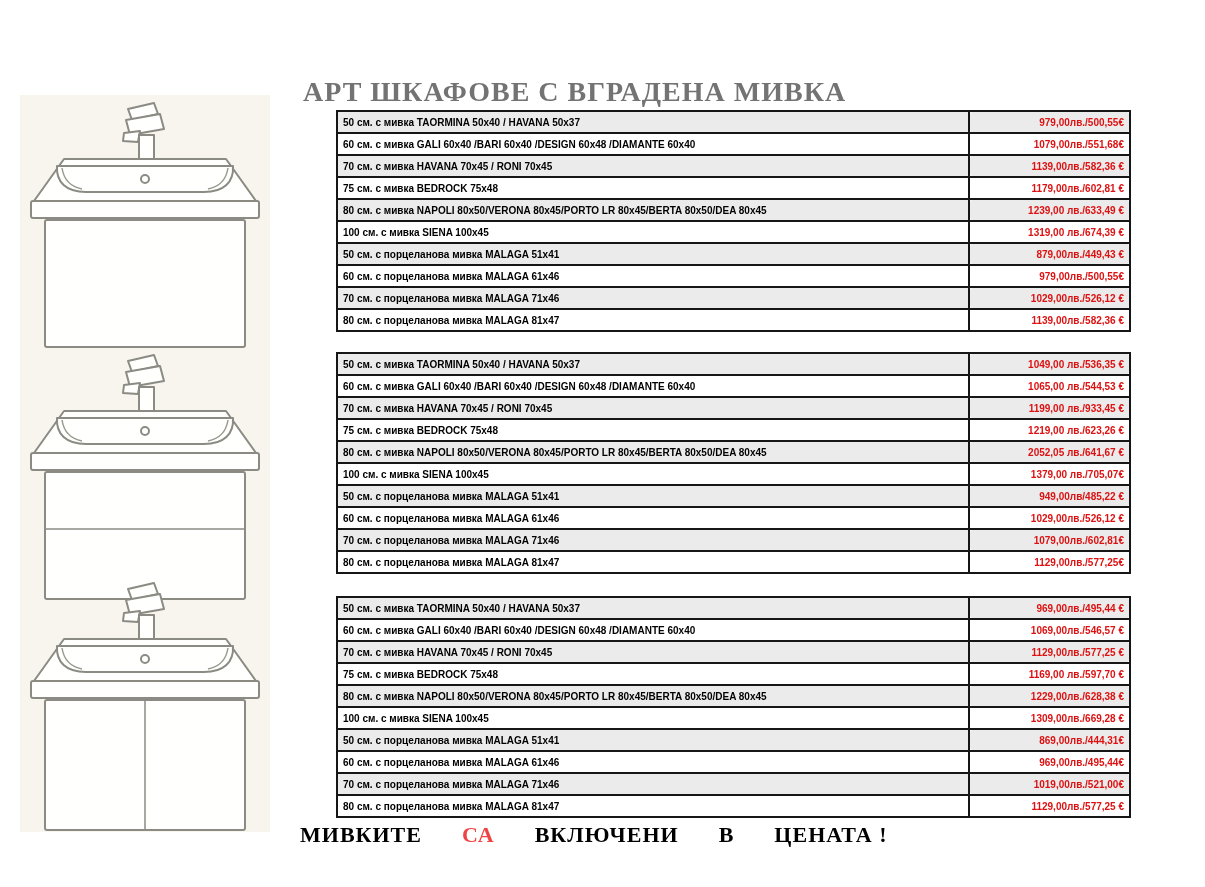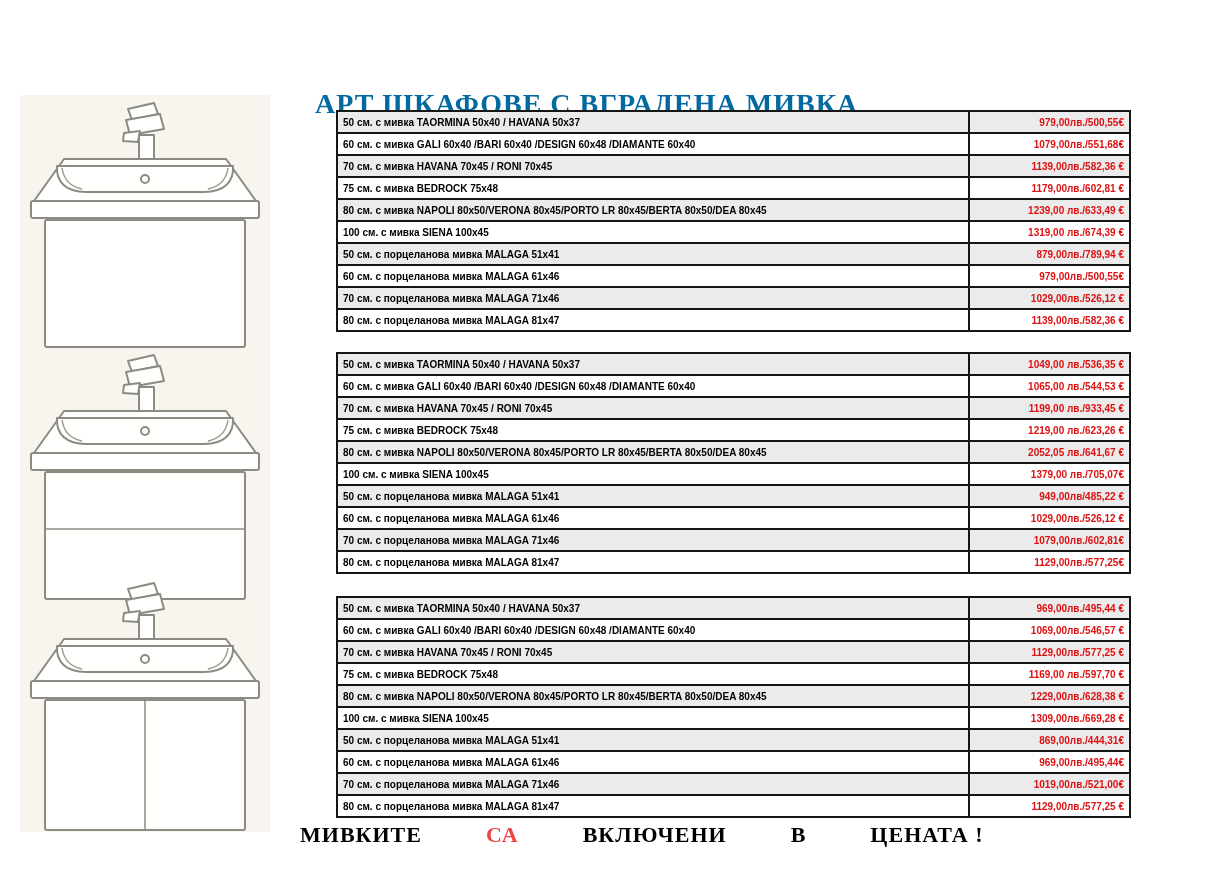--- a/index.html
+++ b/index.html
@@ -12,23 +12,23 @@
     position:absolute;left:20px;top:95px;width:250px;height:737px;
     background:#f8f5ee;
   }
   .vanity-panel svg{position:absolute;left:0;}
   .v1{top:6px;}
   .v2{top:258px;}
   .v3{top:486px;}
 
   
   .page-title{
-    position:absolute;left:299px;top:72px;margin:16px;
+    position:absolute;left:299px;top:72px;margin:4px;
     font-family:"Liberation Serif",serif;font-weight:bold;
-    font-size:28px;letter-spacing:1px;color:#0369a1;white-space:nowrap;
+    font-size:28px;letter-spacing:1px;color:#737373;white-space:nowrap;
   }
 
   
   table.price-table{
     position:absolute;left:336px;width:795px;
     border-collapse:collapse;table-layout:fixed;
     font-family:"Liberation Sans",sans-serif;
   }
   .t1{top:110px;} .t2{top:352px;} .t3{top:596px;}
   table.price-table td{
@@ -38,21 +38,21 @@
     white-space:nowrap;overflow:hidden;
   }
   td.desc{width:620px;color:#000;text-align:left;}
   td.price{width:149px;color:#dd1111;text-align:right;border-radius:6px;}
   table.price-table tbody tr:nth-child(odd) td{background:#ebebeb;}
   table.price-table tbody tr:nth-child(even) td{background:#ffffff;}
 
   
   .footer-note{
     position:absolute;left:300px;top:822px;
-    display:flex;column-gap:64px;align-items:baseline;
+    display:flex;column-gap:40px;align-items:baseline;
     font-family:"Liberation Serif",serif;font-weight:bold;
     font-size:22px;letter-spacing:1px;color:#000;white-space:nowrap;
   }
   .footer-note .w-red{color:#ef4444;}
 
   
   .ln{fill:#fffffd;stroke:#8b8b84;stroke-width:2;stroke-linejoin:round;}
   .ln-thin{fill:none;stroke:#9a9a92;stroke-width:1.5;stroke-linejoin:round;}
 </style>
 </head>
@@ -137,21 +137,21 @@
       <tr>
         <td class="desc">80 см. с мивка NAPOLI 80x50/VERONA 80x45/PORTO LR 80x45/BERTA 80x50/DEA 80x45</td>
         <td class="price">1239,00 лв./633,49 €</td>
       </tr>
       <tr>
         <td class="desc">100 см. с мивка SIENA 100x45</td>
         <td class="price">1319,00 лв./674,39 €</td>
       </tr>
       <tr>
         <td class="desc">50 см. с порцеланова мивка MALAGA 51x41</td>
-        <td class="price">879,00лв./789,94 €</td>
+        <td class="price">879,00лв./449,43 €</td>
       </tr>
       <tr>
         <td class="desc">60 см. с порцеланова мивка MALAGA 61x46</td>
         <td class="price">979,00лв./500,55€</td>
       </tr>
       <tr>
         <td class="desc">70 см. с порцеланова мивка MALAGA 71x46</td>
         <td class="price">1029,00лв./526,12 €</td>
       </tr>
       <tr>

